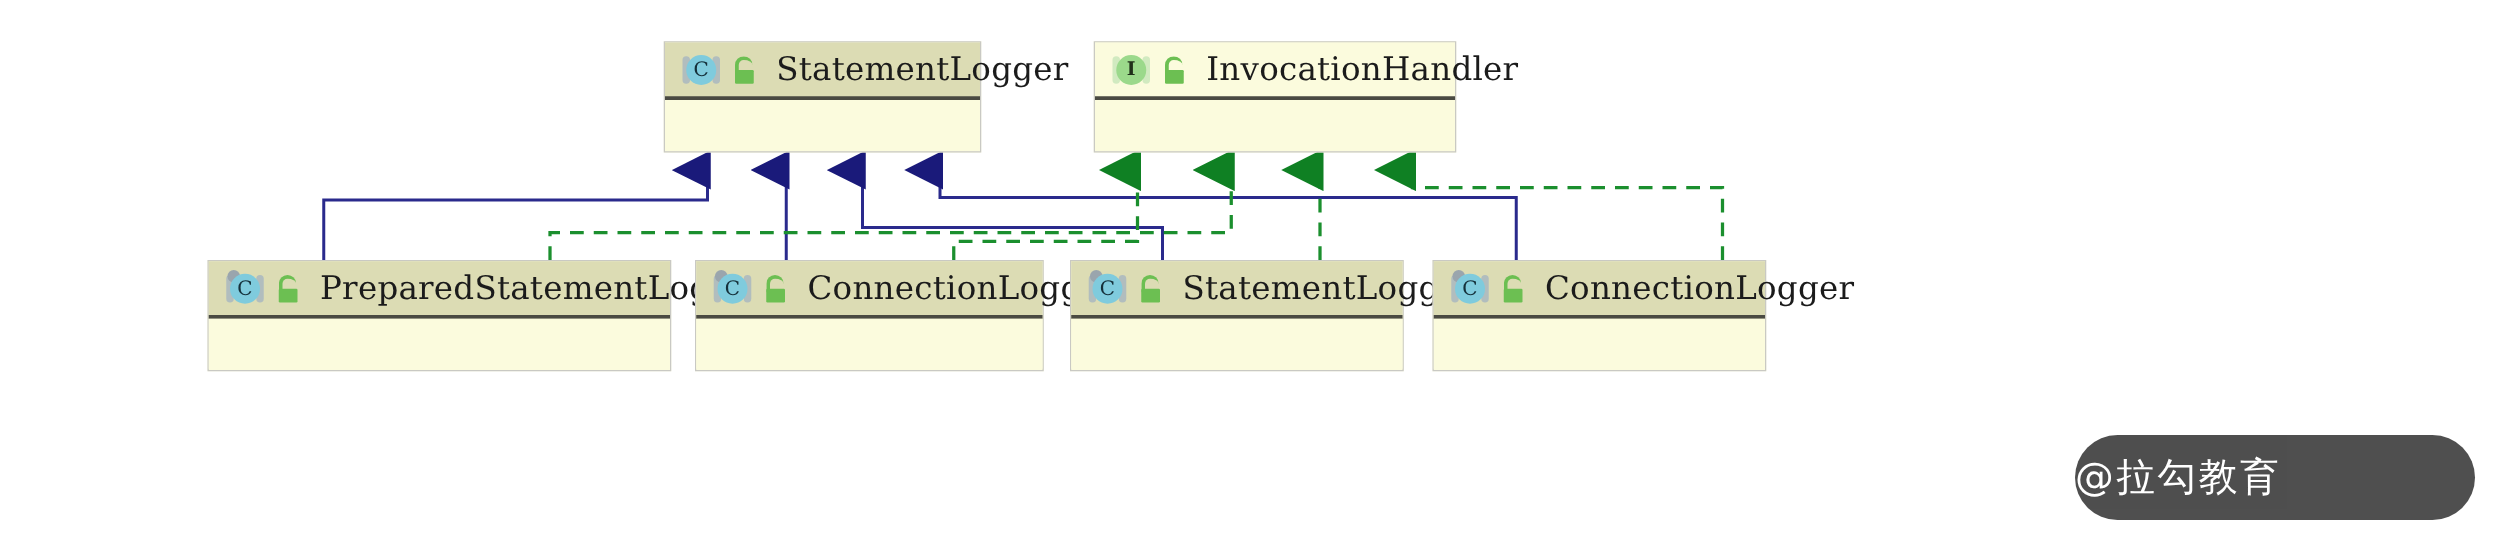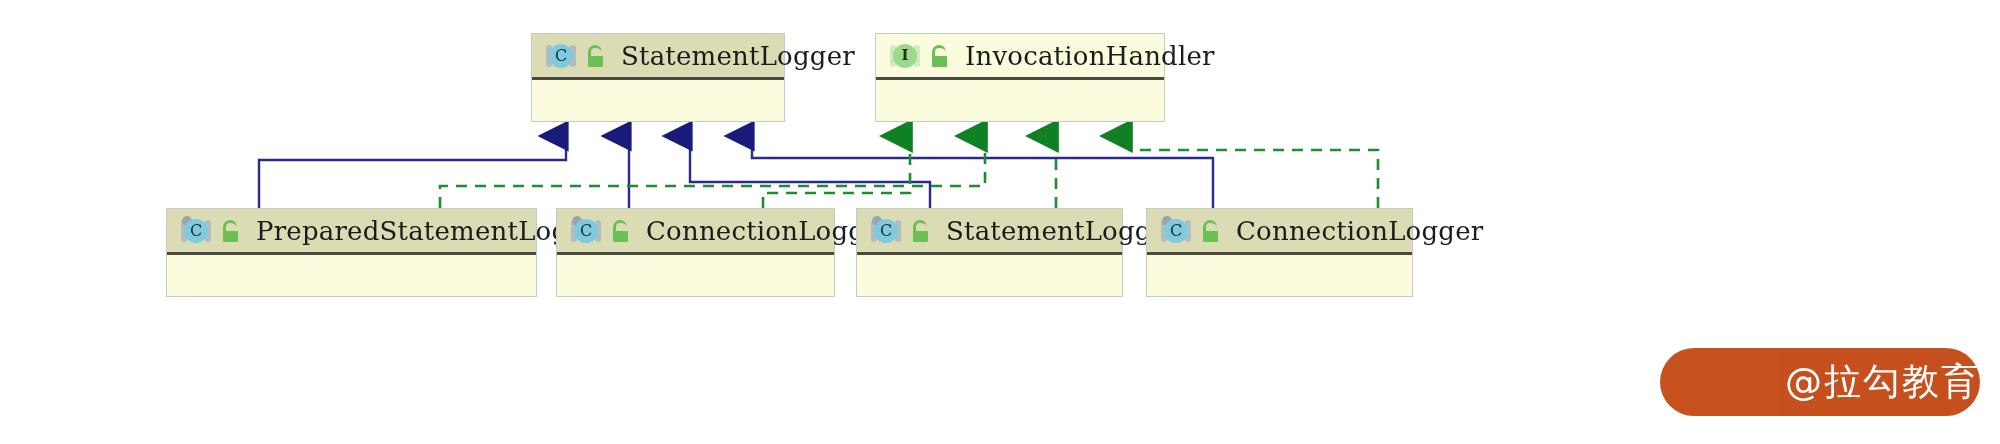--- a/index.html
+++ b/index.html
@@ -38,23 +38,23 @@
   .badge.iface .ring-l,.badge.iface .ring-r{background:#bfe3b3;opacity:.7;}
 
   
   .lock{position:relative;width:22px;height:22px;flex:0 0 22px;margin-left:9px;}
   .lock .body{position:absolute;left:3px;bottom:0;width:15px;height:11px;background:#6cbf52;border-radius:1px;}
   .lock .shackle{position:absolute;left:3px;top:0;width:11px;height:11px;
                  border:3px solid #6cbf52;border-bottom:none;border-right:none;
                  border-top-left-radius:7px;border-top-right-radius:7px;}
 
   
-  .wm{position:absolute;display:flex;align-items:center;justify-content:flex-end;
-      background:#c2410c;border-radius:34px;color:#ffffff;opacity:.92;
-      font-family:"DejaVu Sans",sans-serif;font-size:37px;letter-spacing:2px;}
+  .wm{position:absolute;display:flex;align-items:center;justify-content:flex-start;
+      background:#404040;border-radius:34px;color:#ffffff;opacity:.92;
+      font-family:"DejaVu Sans",sans-serif;font-size:31px;letter-spacing:2px;}
 </style>
 </head>
 <body>
 
 <div id="stage">
 
   <svg id="wires" viewBox="0 0 2000 444" width="2000" height="444" xmlns="http://www.w3.org/2000/svg">
     <defs>
       <marker id="arrow-blue" viewBox="0 0 12 12" refX="6" refY="11" markerWidth="13" markerHeight="13" orient="auto-start-reverse">
         <path d="M6 0 L12 12 L0 12 Z" fill="#1a1a7a"></path>

